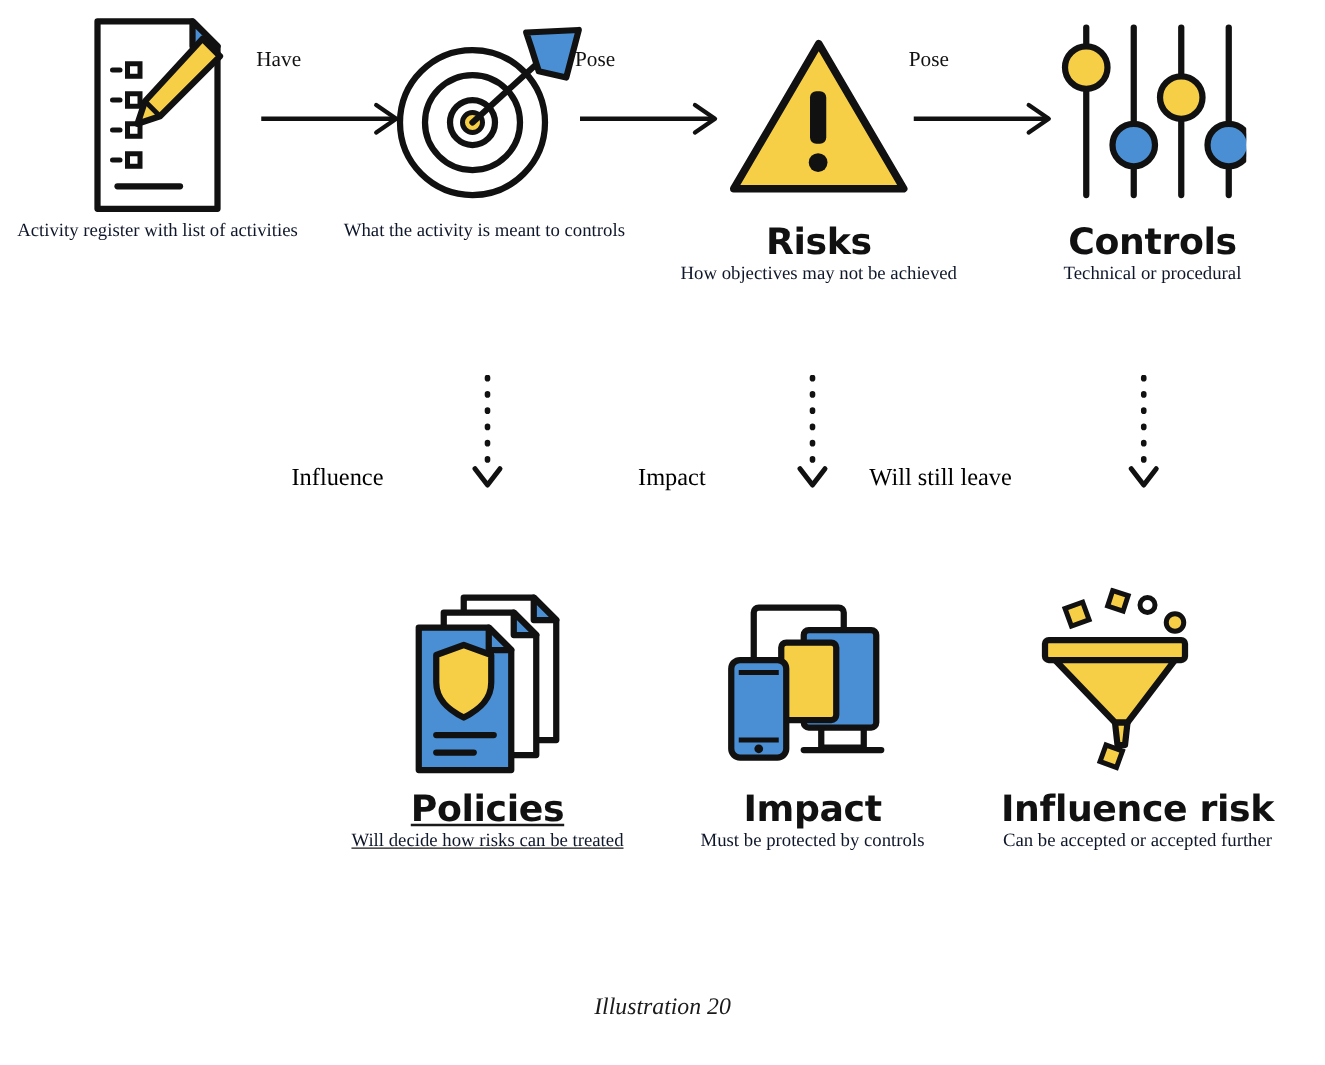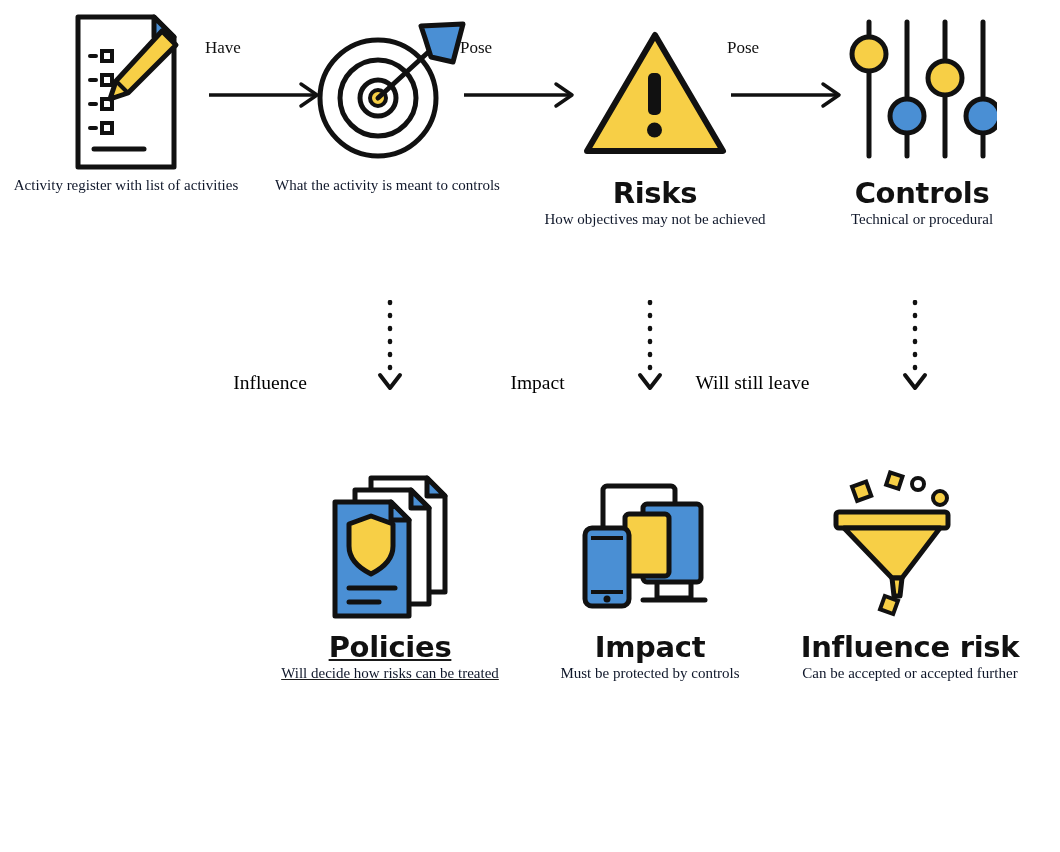--- a/index.html
+++ b/index.html
@@ -251,14 +251,15 @@
         <rect x="6" y="42" width="112" height="16" rx="3" transform="rotate(0 62 50)" fill="#F7CF46" stroke="#111111" stroke-width="5"></rect>
         <path d="M14 58 L110 58 L72 108 L62 108 Z" fill="#F7CF46" stroke="#111111" stroke-width="5" stroke-linejoin="round"></path>
         <path d="M62 108 L72 108 L70 126 L64 126 Z" fill="#F7CF46" stroke="#111111" stroke-width="5" stroke-linejoin="round"></path>
         <rect x="52" y="128" width="14" height="14" transform="rotate(20 59 135)" fill="#F7CF46" stroke="#111111" stroke-width="4"></rect>
       </svg>
     </div>
     <div class="node-title">Influence risk</div>
     <div class="node-desc">Can be accepted or accepted further</div>
   </div>
 
+  <div class="caption" style="top:795px;">Illustration 20</div>
 
 </div>
 
 </body></html>

